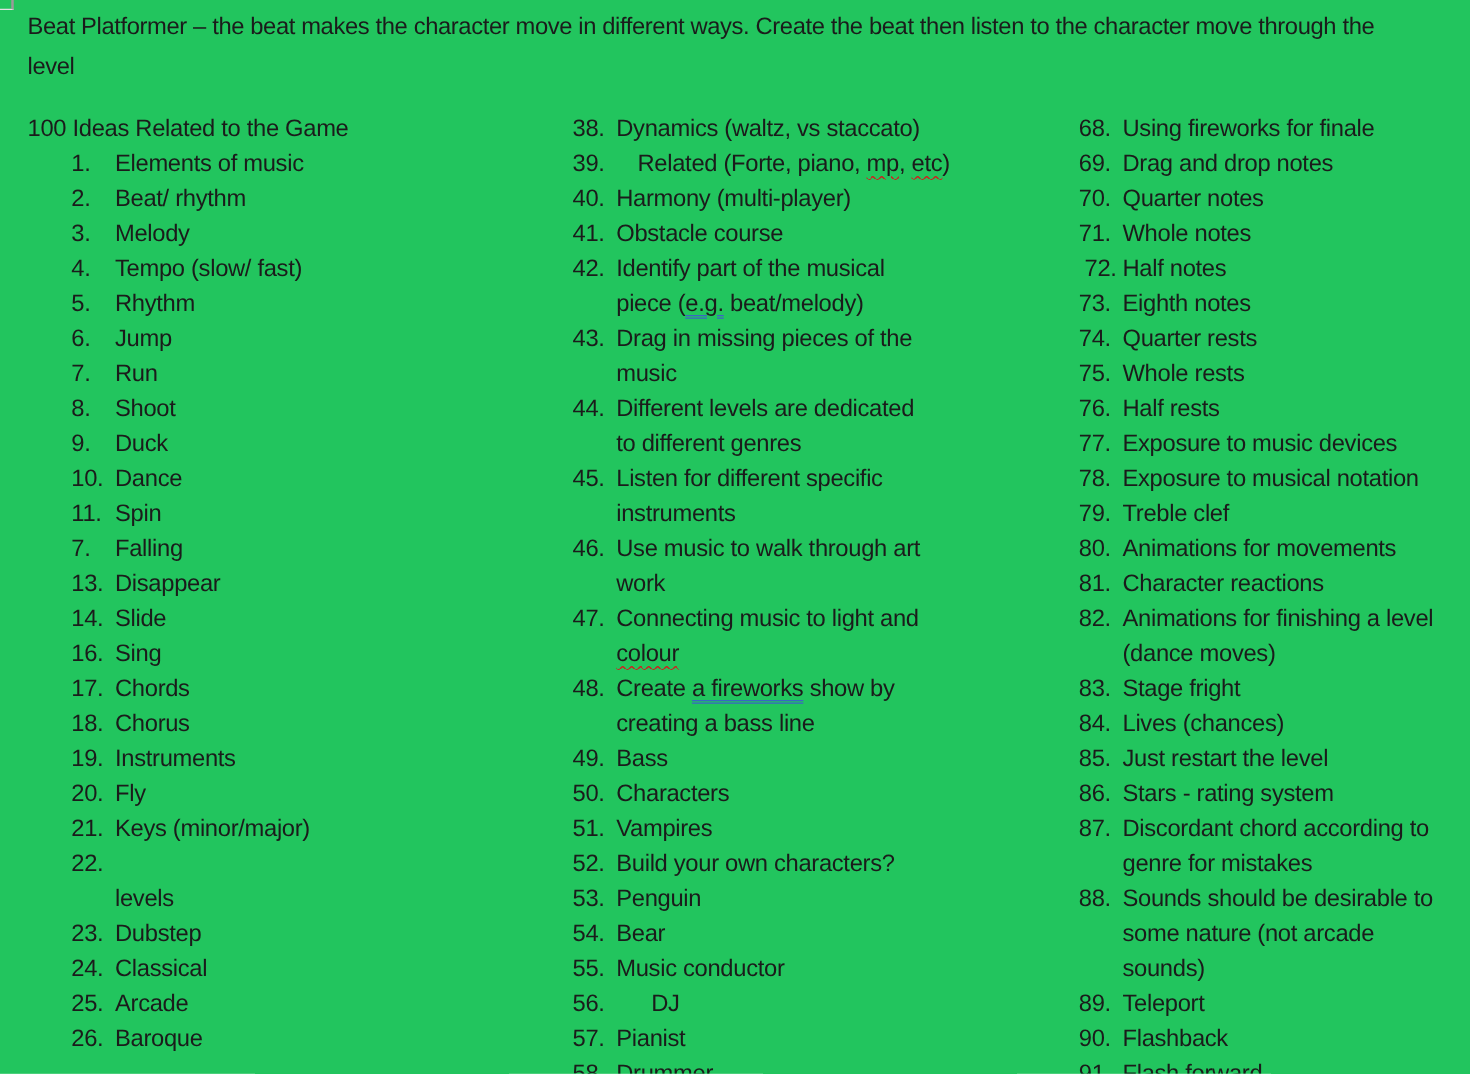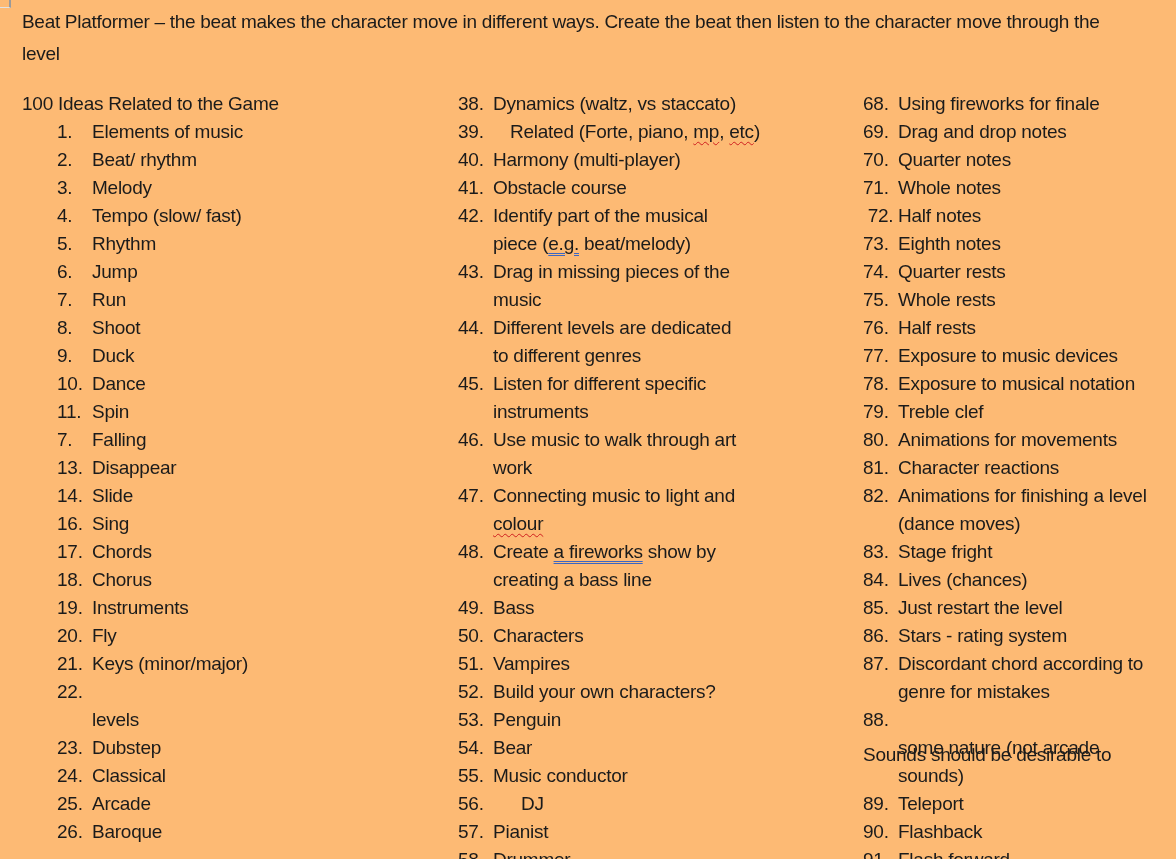--- a/index.html
+++ b/index.html
@@ -2,21 +2,21 @@
 <html style="--spell: #cf1f1f; --grammar: #3a66c4;"><head>
 <meta charset="utf-8">
 <style>
   html,body{margin:0;padding:0;}
   body{background:#ffffff;}
   .page{
     position:relative;
     width:1176px;
     height:859px;
     overflow:hidden;
-    background:#fdba74;
+    background:#22c55e;
     font-family:"Liberation Sans","DejaVu Sans",sans-serif;
     color:#1b1b1b;
   }
   .title{
     position:absolute;
     left:22px;
     top:6px;
     width:1140px;
     font-size:19px;
     line-height:32px;
@@ -362,21 +362,21 @@
           <span class="txt"><span>Stars - rating system</span></span>
         </div>
         <div class="row" style="margin-left: 0px;">
           <span class="num">87.</span>
           <span class="txt"><span>Discordant chord according to</span></span>
         </div>
         <div class="row" style="margin-left: 0px;">
           <span class="num"></span>
           <span class="txt"><span>genre for mistakes</span></span>
         </div>
-        <div class="row" style="margin-left: 0px; flex-direction: column;">
+        <div class="row" style="margin-left: 0px;">
           <span class="num">88.</span>
           <span class="txt"><span>Sounds should be desirable to</span></span>
         </div>
         <div class="row" style="margin-left: 0px;">
           <span class="num"></span>
           <span class="txt"><span>some nature (not arcade</span></span>
         </div>
         <div class="row" style="margin-left: 0px;">
           <span class="num"></span>
           <span class="txt"><span>sounds)</span></span>

